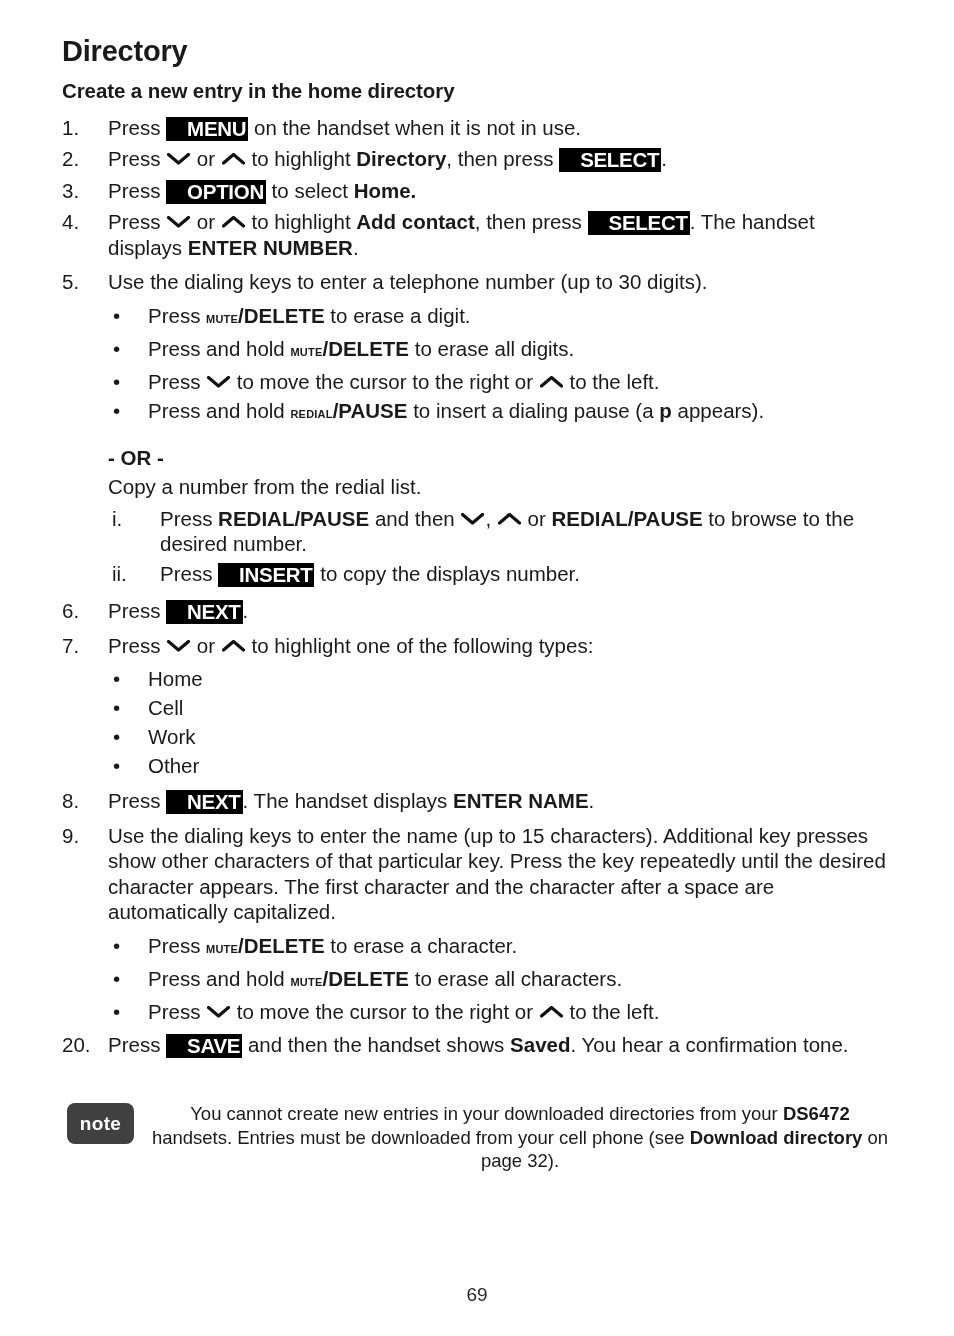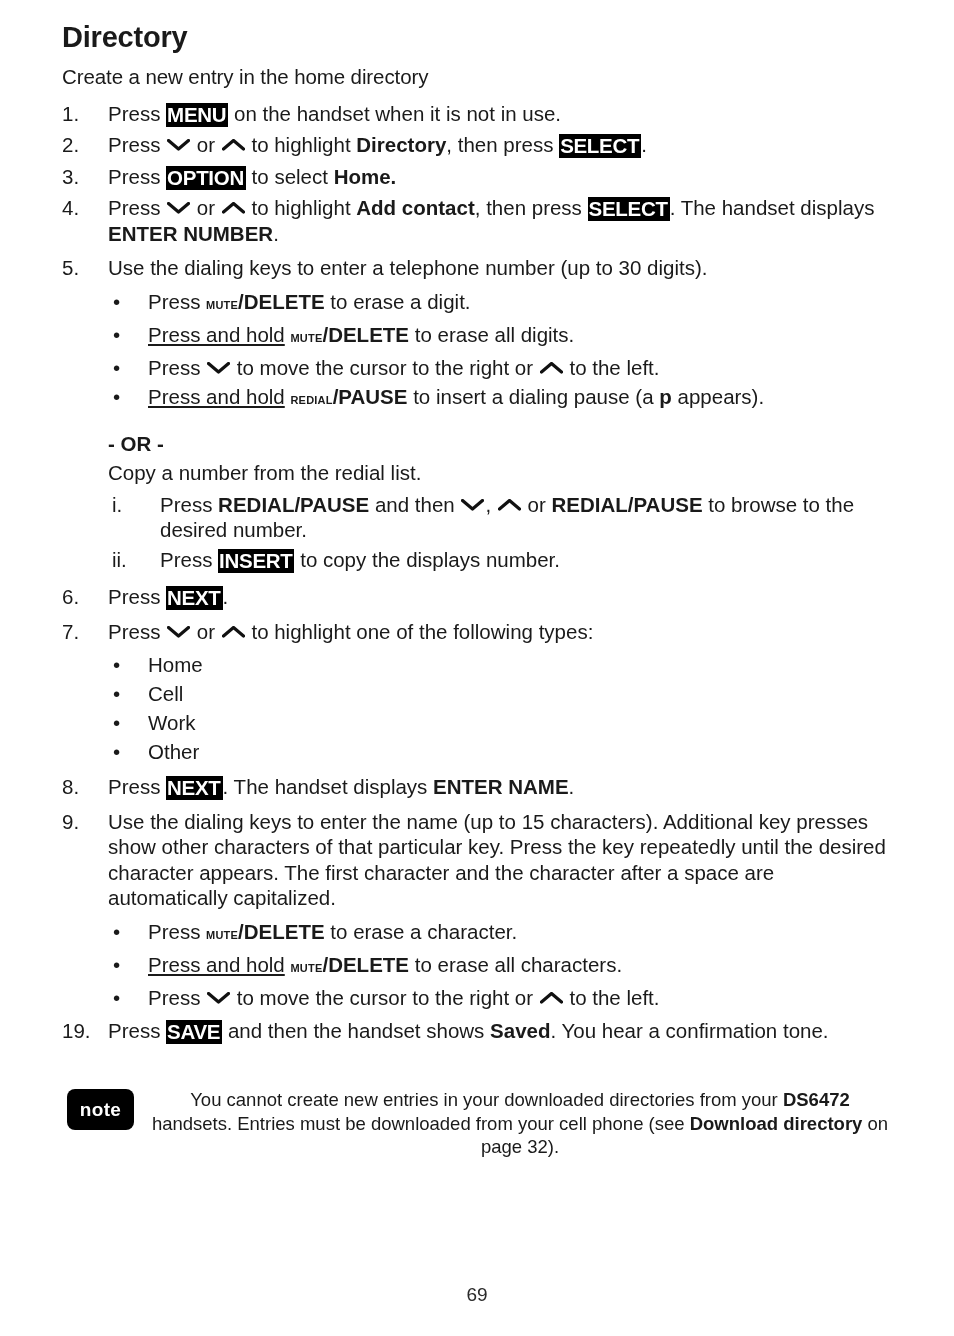--- a/index.html
+++ b/index.html
@@ -20,35 +20,35 @@
     position: absolute;
     left: 0; top: 0;
     width: 954px;
     height: 1336px;
     overflow: hidden;
   }
 
   .content {
     position: absolute;
     left: 62px;
-    top: 22px;
+    top: 36px;
     width: 830px;
   }
 
   
   .h1 {
     font-size: 29px;
     font-weight: bold;
     letter-spacing: -0.2px;
     margin: 0 0 14px 0;
     line-height: 1.05;
   }
   .h2 {
     font-size: 20.5px;
-    font-weight: normal;
+    font-weight: bold;
     letter-spacing: -0.1px;
     margin: 0 0 12px 0;
     line-height: 1.1;
   }
 
   
   .step {
     position: relative;
     padding-left: 46px;
     font-size: 20.5px;
@@ -111,36 +111,36 @@
   }
   .roman > .rnum {
     position: absolute;
     left: 50px;
     top: 0;
     font-size: 20.5px;
   }
 
   
   b, .b { font-weight: bold; }
-  .u { text-decoration: underline; }
+  .u { }
   .sc {
     font-weight: bold;
     font-size: 11px;
     letter-spacing: 0.2px;
   }
 
   
   .key {
     display: inline-block;
     background: #000000;
     color: #ffffff;
     font-weight: bold;
     font-size: 20.5px;
     line-height: 22px;
-    padding: 1px 2px 1px 1px;
+    padding: 1px 2px 1px 21px;
     letter-spacing: -0.3px;
     vertical-align: baseline;
     position: relative;
     top: 1px;
   }
 
   
   .chev {
     display: inline-block;
     width: 23px;
@@ -156,21 +156,21 @@
     margin-top: 44px;
     padding-left: 86px;
     min-height: 46px;
   }
   .note .badge {
     position: absolute;
     left: 5px;
     top: 2px;
     width: 67px;
     height: 41px;
-    background: #000000;
+    background: #404040;
     border-radius: 8px;
     color: #ffffff;
     font-weight: bold;
     font-size: 19px;
     line-height: 41px;
     text-align: center;
     letter-spacing: 0.3px;
   }
   .note .ntext {
     font-size: 18.5px;
@@ -309,21 +309,21 @@
       <li>
         <span class="dot">•</span><span>Press </span><span class="chev"><svg width="23" height="12" viewBox="0 0 23 12">
               <path d="M1.5 1.5 L11.5 10 L21.5 1.5" fill="none" stroke="#111" stroke-width="3.2" stroke-linecap="round" stroke-linejoin="round"></path>
             </svg></span><span> to move the cursor to the right or </span><span class="chev"><svg width="23" height="12" viewBox="0 0 23 12">
               <path d="M1.5 10 L11.5 1.5 L21.5 10" fill="none" stroke="#111" stroke-width="3.2" stroke-linecap="round" stroke-linejoin="round"></path>
             </svg></span><span> to the left.</span>
       </li>
     </ul>
 
     <div class="step wide" style="margin-top:6px;">
-      <span class="num">19.</span>
+      <span class="num">20.</span>
       <span><span>Press </span><span class="key">SAVE</span><span> and then the handset shows </span><b>Saved</b><span>. You hear a confirmation tone.</span></span>
     </div>
 
     <div class="note">
       <div class="badge">note</div>
       <div class="ntext"><span>You cannot create new entries in your downloaded directories from your </span><b>DS6472</b><span> handsets. Entries must be downloaded from your cell phone (see </span><b>Download directory</b><span> on page 32).</span></div>
     </div>
 
   </div>
 

